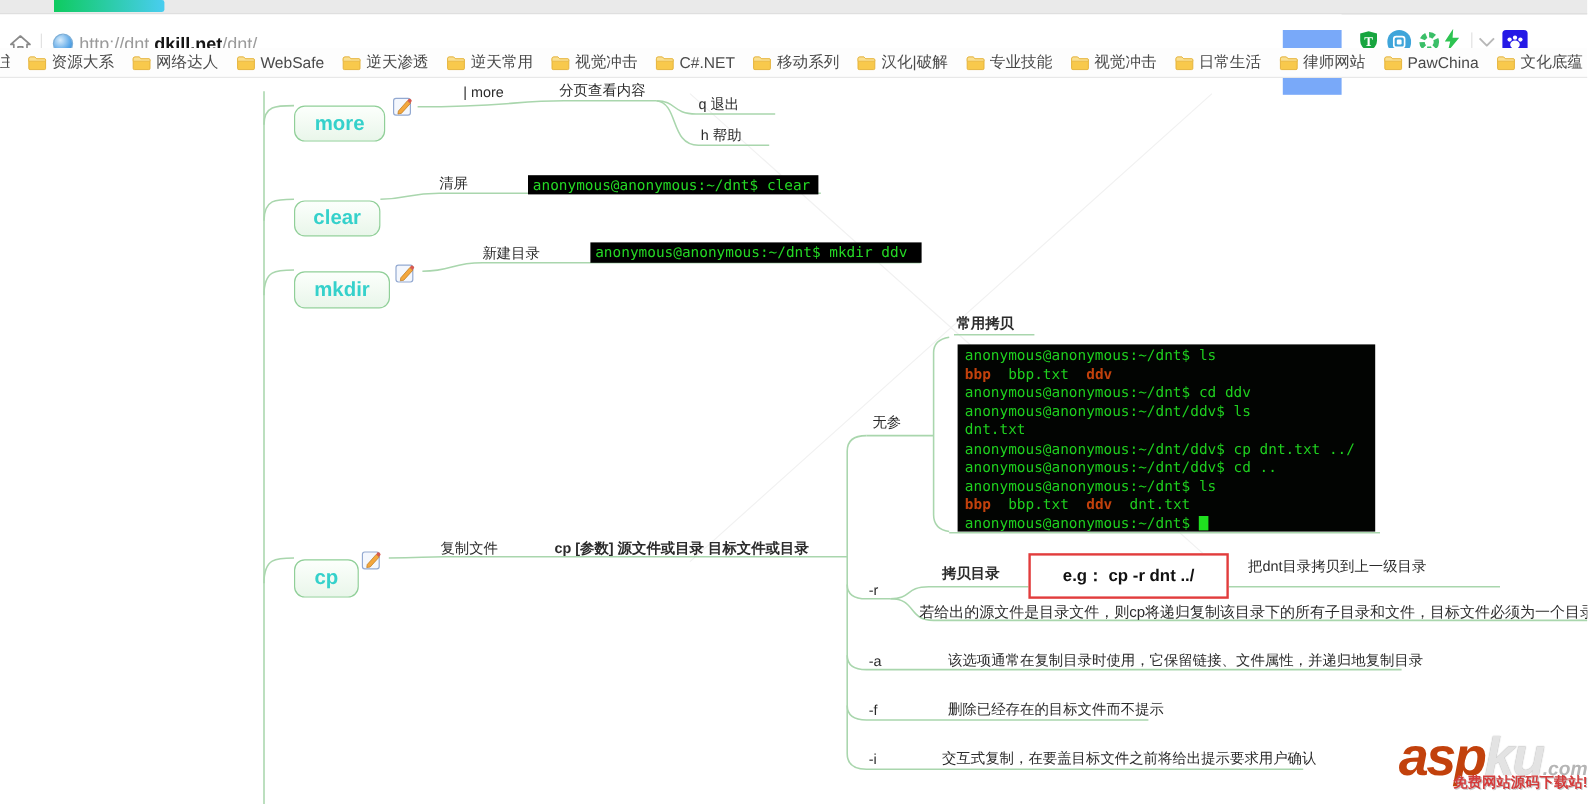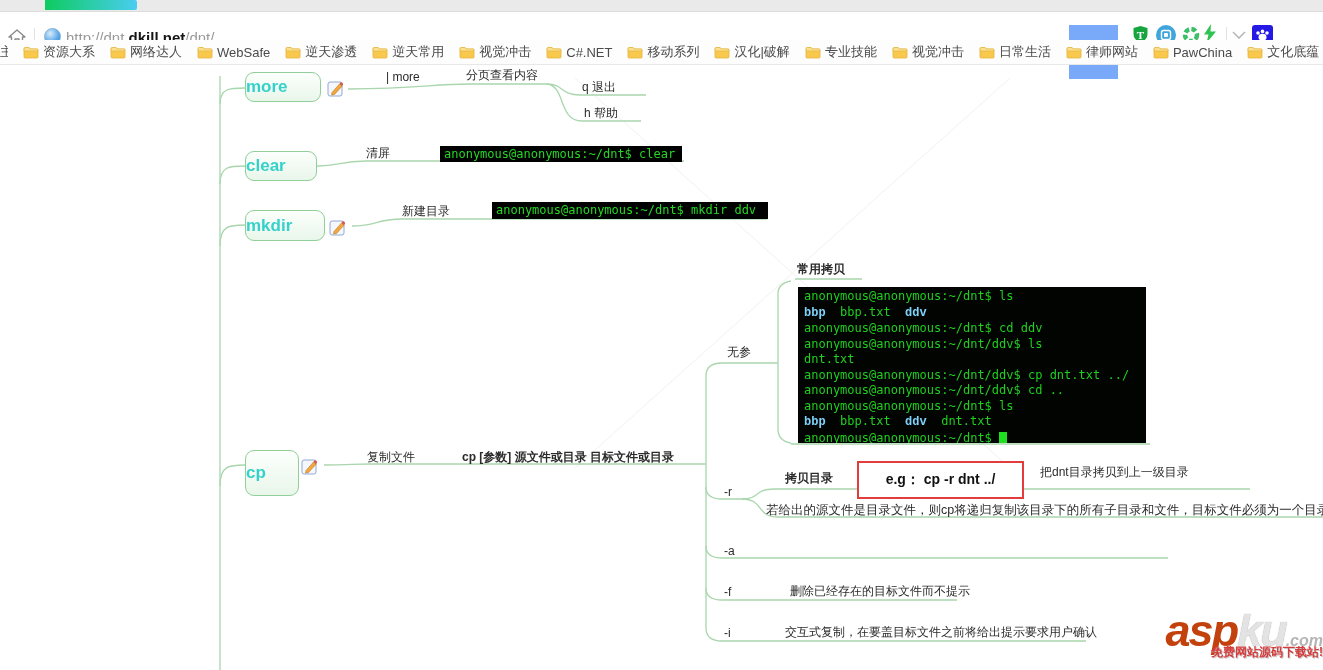--- a/index.html
+++ b/index.html
@@ -21,33 +21,33 @@
        display:flex;align-items:center;justify-content:center;cursor:pointer;}
   .sel{position:absolute;right:0;top:13px;height:22px;background:#79a9f9;color:#3d2ed4;
        font-size:15px;font-weight:700;display:flex;align-items:center;padding:16px 2px;white-space:nowrap;}
   .bmbar{position:absolute;left:0;top:40px;width:1323px;height:24px;background:#fdfdfd;border-bottom:1px solid #e8e8e8;
          display:flex;align-items:center;gap:15px;overflow:hidden;white-space:nowrap;padding-left:0;}
   .bm{display:flex;align-items:center;gap:4px;font-size:13px;color:#4a4a4a;cursor:pointer;flex:0 0 auto;}
   .bm.clipped{width:8px;overflow:hidden;}
   .bm-ic{display:flex;align-items:center;}
   
   .node{position:absolute;border:1.5px solid #90cf98;border-radius:9px;
-        background:linear-gradient(#fcfffc,#e9f6ea);display:flex;align-items:center;
-        color:#35d1cb;font-weight:700;font-size:17px;cursor:pointer;box-sizing:border-box;}
+        background:linear-gradient(#fcfffc,#e9f6ea);display:flex;align-items:center;justify-content:center;
+        color:#35d1cb;font-weight:700;font-size:17px;cursor:pointer;box-sizing:border-box;margin-top:16px;}
   .lbl{position:absolute;font-size:12px;color:#2b2b2b;white-space:nowrap;}
   .b600{font-weight:700;}
   .noteic{position:absolute;cursor:pointer;}
   .tbar{position:absolute;background:#000;color:#25d825;font-family:"DejaVu Sans Mono",monospace;
         font-size:12px;line-height:16px;padding:0 4px;white-space:nowrap;box-sizing:border-box;overflow:hidden;}
   .term{position:absolute;left:798px;top:287px;width:348px;height:156px;background:#020402;
         font-family:"DejaVu Sans Mono",monospace;font-size:12px;line-height:15.5px;padding:2px 6px;
         box-sizing:border-box;overflow:hidden;}
   .tline{white-space:pre;}
   .seg-g{color:#1fd01f;}
-  .seg-b{color:#7dd3fc;font-weight:700;font-family:Liberation Mono, monospace;}
+  .seg-b{color:#c2410c;font-weight:700;}
   .seg-cursor{display:inline-block;width:8px;height:12px;background:#1fe01f;vertical-align:-2px;}
   .egbox{position:absolute;left:857px;top:461px;width:163px;height:34px;border:2px solid #e23c3c;background:#fff;
          display:flex;align-items:center;justify-content:center;font-size:14px;font-weight:700;color:#111;z-index:3;}
   
   .wm{position:absolute;left:1148px;top:608px;width:175px;text-align:right;line-height:1;}
   .wm .big{font-style:italic;font-weight:900;font-size:45px;letter-spacing:-2px;}
   .wm .asp{color:#c2410c;}
   .wm .ku{color:#e3e3e3;text-shadow:0 0 1px #9c9c9c;}
   .wm .tld{font-size:16px;font-weight:700;color:#b5b5b5;font-style:italic;letter-spacing:0;}
   .wm .tag{margin-top:-7px;font-size:12px;font-weight:700;color:#d43c3c;text-shadow:1px 1px 0 #c9c9c9;}
@@ -312,21 +312,21 @@
   <span class="noteic z1" style="left:329px;top:218px;">
     <svg width="18" height="19" viewBox="0 0 18 19">
         <rect x="1" y="3" width="14" height="14" rx="2" fill="#f4f7fd" stroke="#93a9d1"></rect>
         <path d="M5 13.5 L12.5 5 L15 7.2 L7.5 15.5 L4.6 16 Z" fill="#f4a73d" stroke="#b87820" stroke-width="0.6"></path>
         <path d="M12.5 5 L15 7.2 L16.2 5 Q15.6 3 13.6 3.3 Z" fill="#d85a4e"></path>
       </svg>
   </span>
   <span class="lbl z1" style="left:402px;top:203px;">新建目录</span>
   <div class="tbar z1" style="left:492px;top:202px;width:276px;height:17px;">anonymous@anonymous:~/dnt$ mkdir ddv</div>
 
-  <div class="node z1" style="left:245px;top:450px;width:54px;height:46px;">
+  <div class="node z1" style="left:245px;top:450px;width:54px;height:32px;">
       <span>cp</span>
     </div>
   <span class="noteic z1" style="left:301px;top:457px;">
     <svg width="18" height="19" viewBox="0 0 18 19">
         <rect x="1" y="3" width="14" height="14" rx="2" fill="#f4f7fd" stroke="#93a9d1"></rect>
         <path d="M5 13.5 L12.5 5 L15 7.2 L7.5 15.5 L4.6 16 Z" fill="#f4a73d" stroke="#b87820" stroke-width="0.6"></path>
         <path d="M12.5 5 L15 7.2 L16.2 5 Q15.6 3 13.6 3.3 Z" fill="#d85a4e"></path>
       </svg>
   </span>
   <span class="lbl z1" style="left:367px;top:449px;">复制文件</span>
@@ -349,20 +349,21 @@
 
   <span class="lbl z1" style="left:724px;top:485px;">-r</span>
   <span class="lbl z1 b600" style="left:785px;top:470px;">拷贝目录</span>
   <div class="egbox">
       <span>e.g： cp -r dnt ../</span>
     </div>
   <span class="lbl z1" style="left:1040px;top:464px;">把dnt目录拷贝到上一级目录</span>
   <span class="lbl z1" style="left:766px;top:502px;font-size:12.5px;">若给出的源文件是目录文件，则cp将递归复制该目录下的所有子目录和文件，目标文件必须为一个目录名</span>
 
   <span class="lbl z1" style="left:724px;top:544px;">-a</span>
+  <span class="lbl z1" style="left:790px;top:542px;">该选项通常在复制目录时使用，它保留链接、文件属性，并递归地复制目录</span>
   <span class="lbl z1" style="left:724px;top:585px;">-f</span>
   <span class="lbl z1" style="left:790px;top:583px;">删除已经存在的目标文件而不提示</span>
   <span class="lbl z1" style="left:724px;top:626px;">-i</span>
   <span class="lbl z1" style="left:785px;top:624px;">交互式复制，在要盖目标文件之前将给出提示要求用户确认</span>
 
   <div class="wm z1">
     <div><span class="big asp">asp</span><span class="big ku">ku</span><span class="tld">.com</span></div>
     <div class="tag">免费网站源码下载站!</div>
   </div>
 

